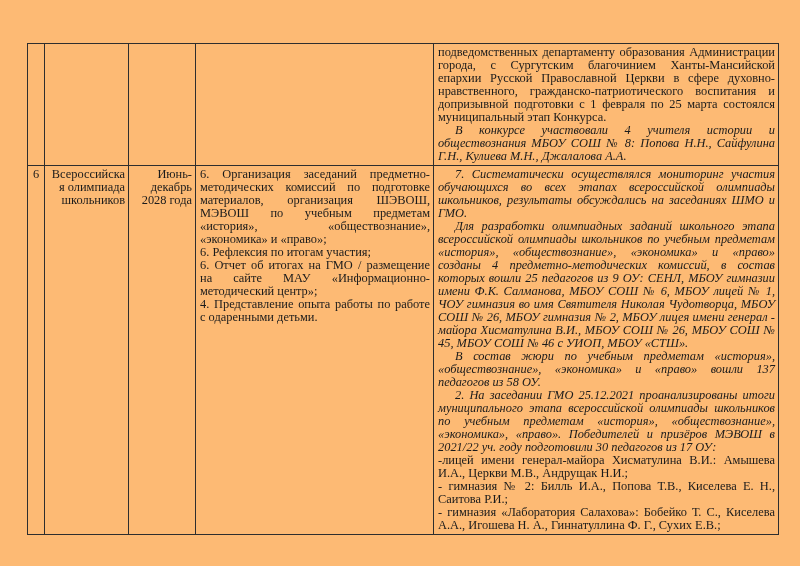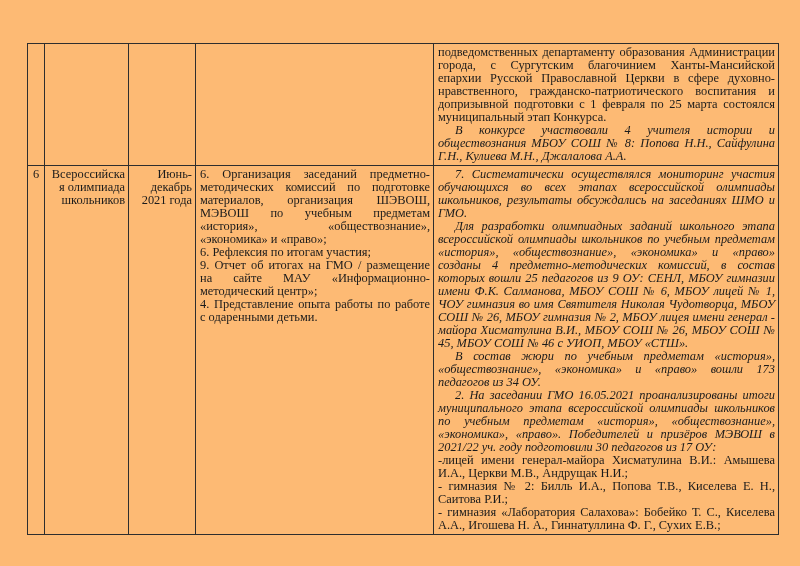--- a/index.html
+++ b/index.html
@@ -51,33 +51,33 @@
           <p>подведомственных департаменту образования Администрации города, с Сургутским благочинием Ханты-Мансийской епархии Русской Православной Церкви в сфере духовно-нравственного, гражданско-патриотического воспитания и допризывной подготовки с 1 февраля по 25 марта состоялся муниципальный этап Конкурса.</p>
           <p class="ind">В конкурсе участвовали 4 учителя истории и обществознания МБОУ СОШ № 8: Попова Н.Н., Сайфулина Г.Н., Кулиева М.Н., Джалалова А.А.</p>
         </td>
       </tr>
       <tr class="r2">
         <td class="center">6</td>
         <td>
           <p class="nj brk">Всероссийская олимпиада школьников</p>
         </td>
         <td>
-          <p class="nj">Июнь-декабрь 2021 года</p>
+          <p class="nj">Июнь-декабрь 2028 года</p>
         </td>
         <td>
           <p>6. Организация заседаний предметно-методических комиссий по подготовке материалов, организация ШЭВОШ, МЭВОШ по учебным предметам «история», «обществознание», «экономика» и «право»;</p>
           <p>6. Рефлексия по итогам участия;</p>
-          <p>9. Отчет об итогах на ГМО / размещение на сайте МАУ «Информационно-методический центр»;</p>
+          <p>6. Отчет об итогах на ГМО / размещение на сайте МАУ «Информационно-методический центр»;</p>
           <p>4. Представление опыта работы по работе с одаренными детьми.</p>
         </td>
         <td>
           <p class="ind">7. Систематически осуществлялся мониторинг участия обучающихся во всех этапах всероссийской олимпиады школьников, результаты обсуждались на заседаниях ШМО и ГМО.</p>
           <p class="ind">Для разработки олимпиадных заданий школьного этапа всероссийской олимпиады школьников по учебным предметам «история», «обществознание», «экономика» и «право» созданы 4 предметно-методических комиссий, в состав которых вошли 25 педагогов из 9 ОУ: СЕНЛ, МБОУ гимназии имени Ф.К. Салманова, МБОУ СОШ № 6, МБОУ лицей № 1, ЧОУ гимназия во имя Святителя Николая Чудотворца, МБОУ СОШ № 26, МБОУ гимназия № 2, МБОУ лицея имени генерал - майора Хисматулина В.И., МБОУ СОШ № 26, МБОУ СОШ № 45, МБОУ СОШ № 46 с УИОП, МБОУ «СТШ».</p>
-          <p class="ind">В состав жюри по учебным предметам «история», «обществознание», «экономика» и «право» вошли 173 педагогов из 34 ОУ.</p>
-          <p class="ind">2. На заседании ГМО 16.05.2021 проанализированы итоги муниципального этапа всероссийской олимпиады школьников по учебным предметам «история», «обществознание», «экономика», «право». Победителей и призёров МЭВОШ в 2021/22 уч. году подготовили 30 педагогов из 17 ОУ:</p>
+          <p class="ind">В состав жюри по учебным предметам «история», «обществознание», «экономика» и «право» вошли 137 педагогов из 58 ОУ.</p>
+          <p class="ind">2. На заседании ГМО 25.12.2021 проанализированы итоги муниципального этапа всероссийской олимпиады школьников по учебным предметам «история», «обществознание», «экономика», «право». Победителей и призёров МЭВОШ в 2021/22 уч. году подготовили 30 педагогов из 17 ОУ:</p>
           <p>-лицей имени генерал-майора Хисматулина В.И.: Амышева И.А., Церкви М.В., Андрущак Н.И.;</p>
           <p>- гимназия № 2: Билль И.А., Попова Т.В., Киселева Е. Н., Саитова Р.И.;</p>
           <p>- гимназия «Лаборатория Салахова»: Бобейко Т. С., Киселева А.А., Игошева Н. А., Гиннатуллина Ф. Г., Сухих Е.В.;</p>
         </td>
       </tr>
     </tbody>
   </table>
 </div>
 
 </body></html>

